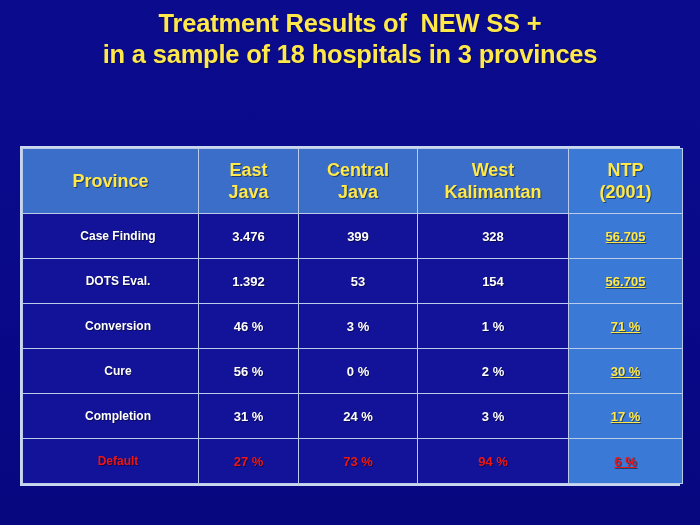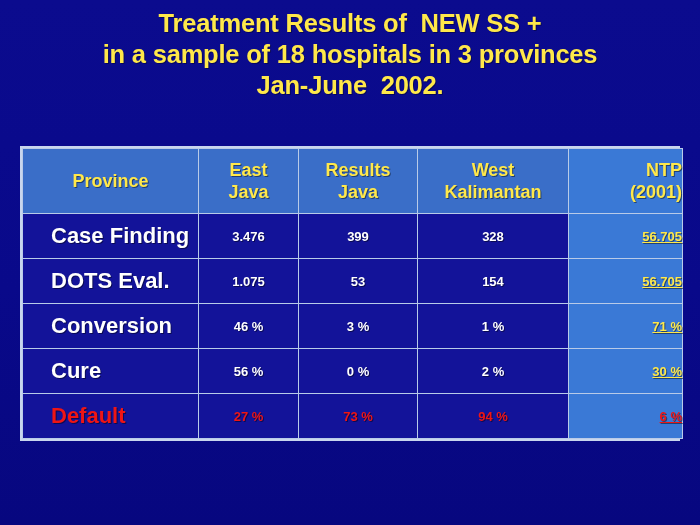--- a/index.html
+++ b/index.html
@@ -84,30 +84,29 @@
     line-height: 22px;
   }
   table.results thead th .hl {
     display: block;
     white-space: pre;
   }
 
   
   table.results tbody tr { height: 45px; }
   table.results tbody td.rowlabel {
-    text-align: left;
-    padding-left: 28px;
-    font-size: 22px;
+    text-align: center;
+    padding-left: 15px;
+    font-size: 12px;
   }
 
   
   table.results td.ntp,
   table.results th.ntp {
     background: #3a79d6;
-    text-align: right;
   }
   table.results tbody td.ntp {
     color: #ffe84a;
     text-decoration: underline;
   }
 
   
   table.results tr.row-default td {
     color: #ee1515;
   }
@@ -116,21 +115,20 @@
   }
 </style>
 </head>
 <body>
 
 <div id="slide">
 
   <div id="title-block">
     <span class="tline">Treatment Results of  NEW SS +</span>
     <span class="tline">in a sample of 18 hospitals in 3 provinces</span>
-    <span class="tline">Jan-June  2002.</span>
   </div>
 
   <div id="results-table-wrap">
     <table class="results">
       <colgroup>
         <col class="c0">
           <col class="c1">
           <col class="c2">
           <col class="c3">
           <col class="c4">
@@ -138,21 +136,21 @@
       <thead>
         <tr>
             <th>
               <span class="hl">Province</span>
             </th>
             <th>
               <span class="hl">East</span>
               <span class="hl">Java</span>
             </th>
             <th>
-              <span class="hl">Results</span>
+              <span class="hl">Central</span>
               <span class="hl">Java</span>
             </th>
             <th>
               <span class="hl">West</span>
               <span class="hl">Kalimantan</span>
             </th>
             <th class="ntp">
               <span class="hl">NTP</span>
               <span class="hl">(2001)</span>
             </th>
@@ -161,38 +159,45 @@
       <tbody>
           <tr>
             <td class="rowlabel">Case Finding</td>
             <td>3.476</td>
             <td>399</td>
             <td>328</td>
             <td class="ntp">56.705</td>
           </tr>
           <tr>
             <td class="rowlabel">DOTS Eval.</td>
-            <td>1.075</td>
+            <td>1.392</td>
             <td>53</td>
             <td>154</td>
             <td class="ntp">56.705</td>
           </tr>
           <tr>
             <td class="rowlabel">Conversion</td>
             <td>46 %</td>
             <td>3 %</td>
             <td>1 %</td>
             <td class="ntp">71 %</td>
           </tr>
           <tr>
             <td class="rowlabel">Cure</td>
             <td>56 %</td>
             <td>0 %</td>
             <td>2 %</td>
             <td class="ntp">30 %</td>
+          </tr>
+          <tr>
+            <td class="rowlabel">Completion</td>
+            <td>31 %</td>
+            <td>24 %</td>
+            <td>3 %</td>
+            <td class="ntp">17 %</td>
           </tr>
           <tr class="row-default">
             <td class="rowlabel">Default</td>
             <td>27 %</td>
             <td>73 %</td>
             <td>94 %</td>
             <td class="ntp">6 %</td>
           </tr>
         </tbody>
     </table>

